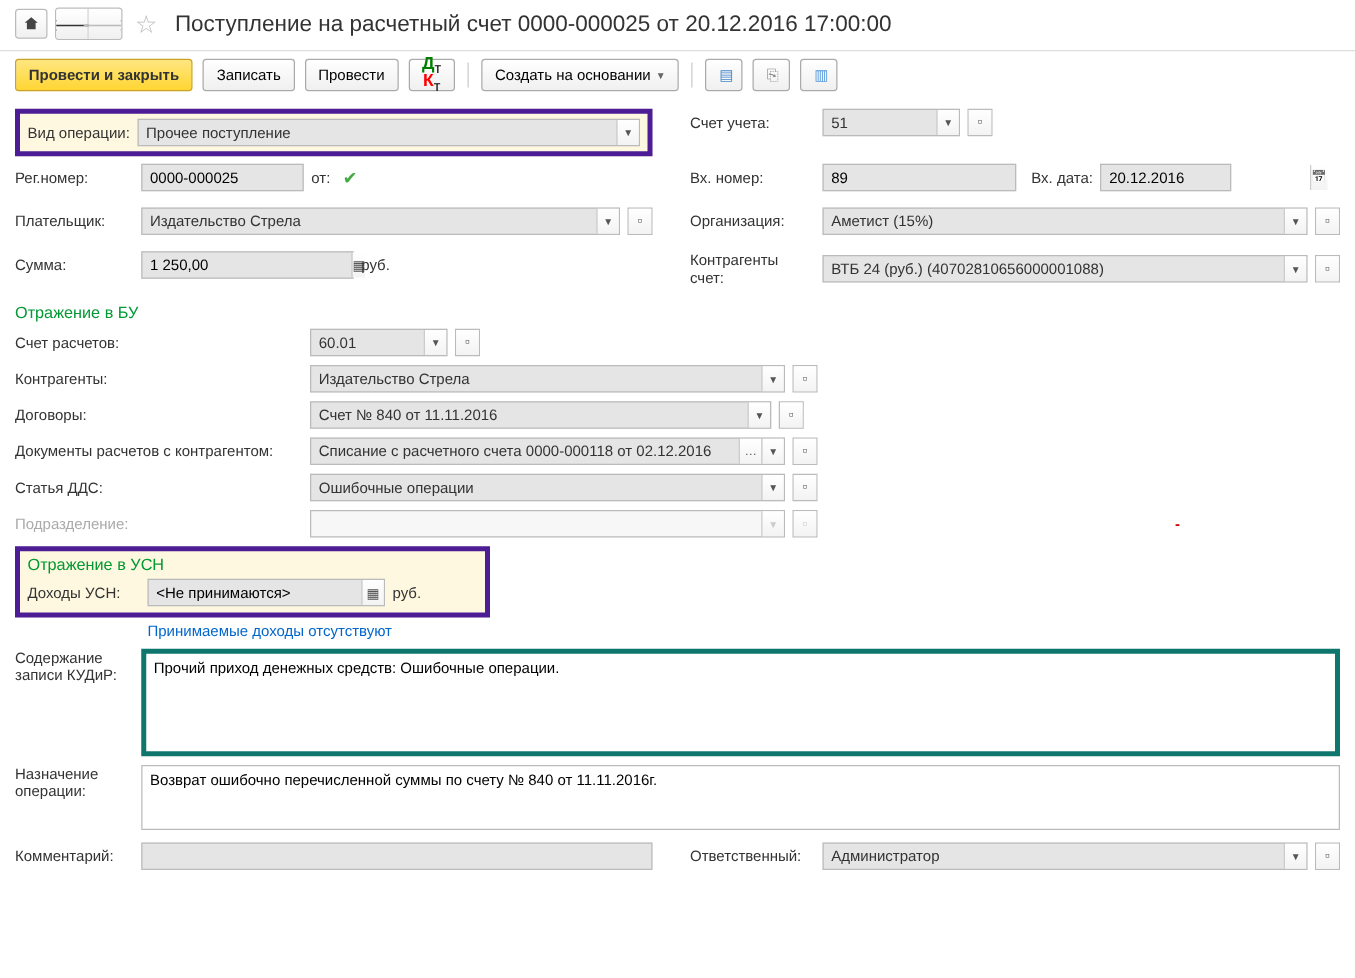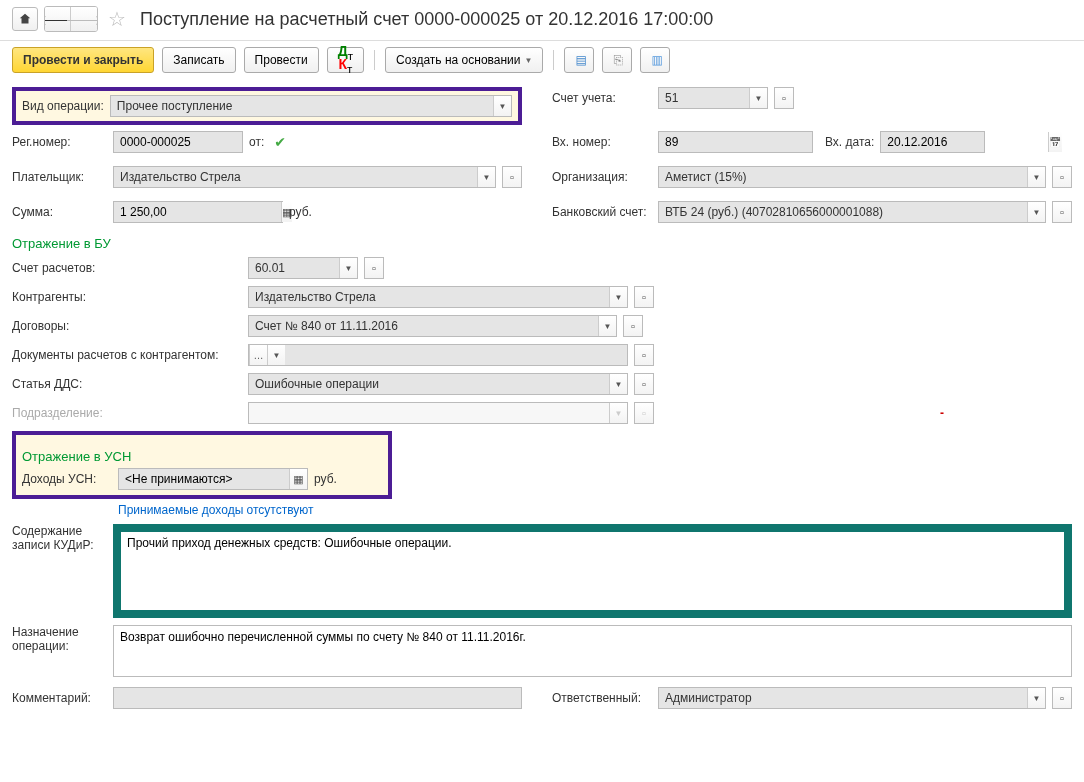--- a/index.html
+++ b/index.html
@@ -141,21 +141,21 @@
 .dropdown-arrow::after { content: "▼"; font-size: 8px; }
 .open-icon::after { content: "▫"; font-size: 11px; }
 .cal-icon::after { content: "📅"; font-size: 10px; filter: grayscale(1); }
 .calc-icon::after { content: "▦"; font-size: 11px; }
 .highlight-red {
   border: 4px solid #4c1d95;
   background: #fff8e1;
   padding: 4px 6px;
 }
 .highlight-yellow {
-  border: 8px solid #0f766e;
+  border: 4px solid #0f766e;
 }
 .section-title {
   color: #009933;
   font-size: 13px;
   margin: 6px 0 6px 0;
 }
 .disabled-text { color: #aaa; }
 .link-text { color: #0066cc; }
 textarea {
   width: 100%;
@@ -301,21 +301,21 @@
         <span class="label">Сумма:</span>
         <div class="input-wrap" style="width:170px">
           <input type="text" class="right" style="flex: 1 1 0%;" value="1 250,00">
           <span class="mini-btn calc-icon"></span>
         </div>
         <span>руб.</span>
       </div>
     </div>
     <div class="col-right">
       <div class="field-row">
-        <span class="label label-right">Банковский счет:</span>
+        <span class="label label-right">Контрагенты счет:</span>
         <div class="input-wrap" style="flex:1">
           <span class="input-text" style="flex:1">ВТБ 24 (руб.) (40702810656000001088)</span>
           <span class="mini-btn dropdown-arrow"></span>
         </div>
         <div class="input-wrap" style="width:20px">
           <span class="mini-btn open-icon" style="border:none;width:100%"></span>
         </div>
       </div>
     </div>
   </div>
@@ -351,20 +351,21 @@
       <span class="mini-btn dropdown-arrow"></span>
     </div>
     <div class="input-wrap" style="width:20px">
       <span class="mini-btn open-icon" style="border:none;width:100%"></span>
     </div>
   </div>
 
   <div class="field-row">
     <span class="label label-wide">Документы расчетов с контрагентом:</span>
     <div class="input-wrap" style="width:380px">
+      <span class="input-text" style="flex:1">Списание с расчетного счета 0000-000118 от 02.12.2016</span>
       <span class="mini-btn">…</span>
       <span class="mini-btn dropdown-arrow"></span>
     </div>
     <div class="input-wrap" style="width:20px">
       <span class="mini-btn open-icon" style="border:none;width:100%"></span>
     </div>
   </div>
 
   <div class="field-row">
     <span class="label label-wide">Статья ДДС:</span>
@@ -382,21 +383,21 @@
     <div class="input-wrap" style="width:380px; background:#f7f7f7">
       <span class="input-text" style="flex:1"></span>
       <span class="mini-btn dropdown-arrow" style="color:#ccc"></span>
     </div>
     <div class="input-wrap" style="width:20px; background:#f7f7f7">
       <span class="mini-btn open-icon" style="border:none;width:100%;color:#ccc"></span>
     </div>
     <span style="color:#c00;margin-left:280px;font-weight:bold">-</span>
   </div>
 
-  <div class="highlight-red" style="width:380px; padding:14px 6px 5px 6px; margin-bottom:4px;">
+  <div class="highlight-red" style="width:380px; padding:3px 6px 5px 6px; margin-bottom:4px;">
     <div class="section-title" style="margin:0 0 4px 0">Отражение в УСН</div>
     <div class="field-row" style="margin:0">
       <span class="label" style="width:90px">Доходы УСН:</span>
       <div class="input-wrap" style="width:190px">
         <input type="text" class="right" style="flex: 1 1 0%;" value="&lt;Не принимаются&gt;">
         <span class="mini-btn calc-icon"></span>
       </div>
       <span>руб.</span>
     </div>
   </div>

